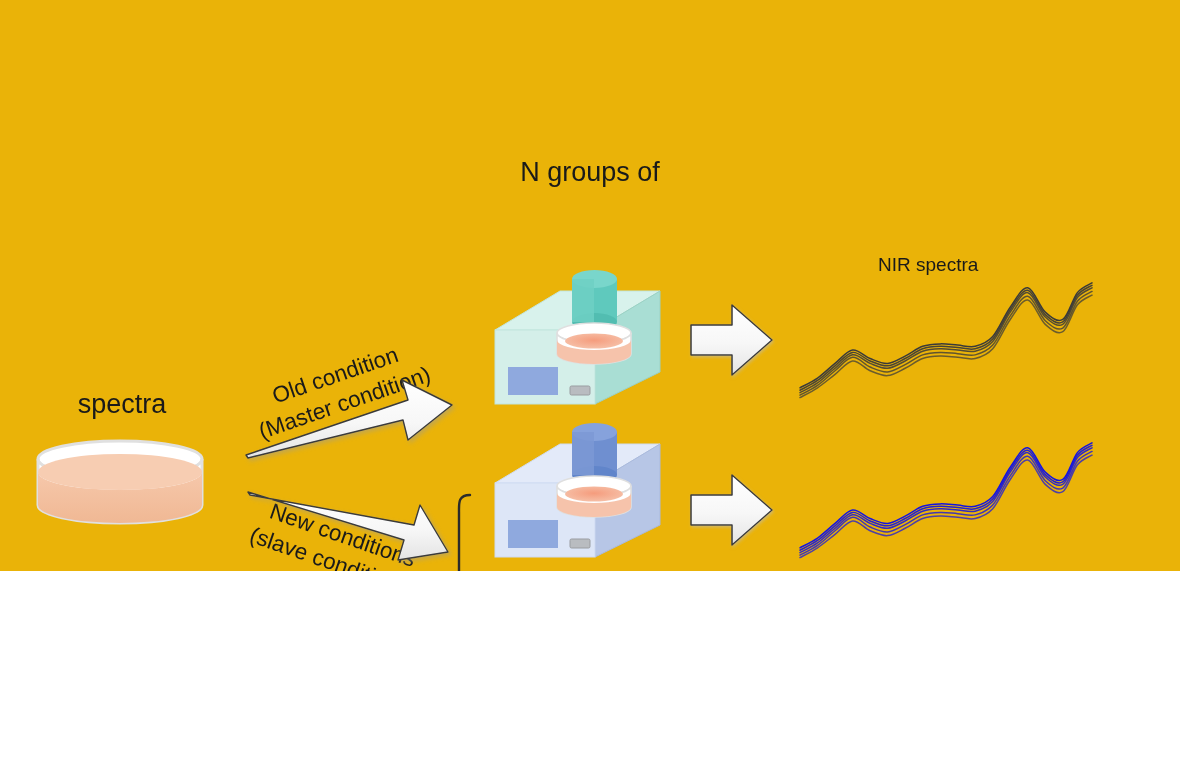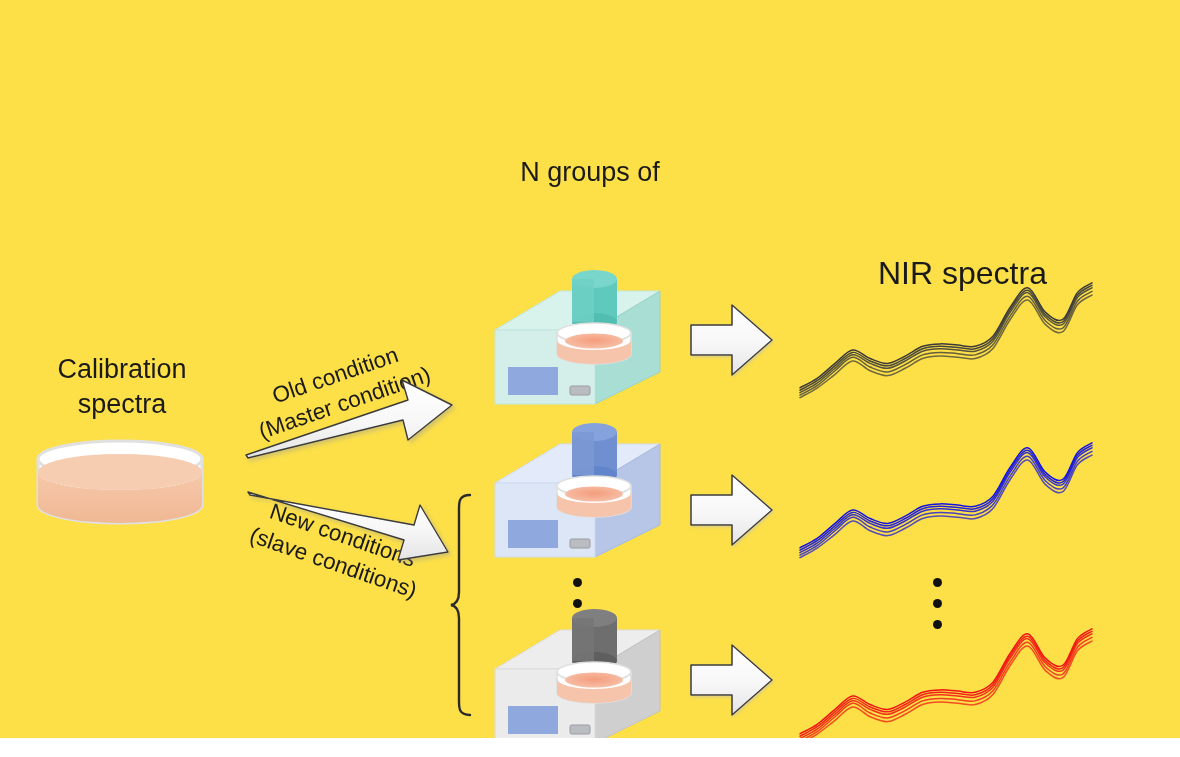--- a/index.html
+++ b/index.html
@@ -7,22 +7,22 @@
     padding: 0;
     background: #ffffff;
   }
   body {
     font-family: "Liberation Sans", sans-serif;
     color: #1a1a1a;
   }
   #canvas {
     position: relative;
     width: 1180px;
-    height: 738px;
-    background: #fde047;
+    height: 571px;
+    background: #eab308;
     overflow: hidden;
   }
   .txt {
     position: absolute;
     white-space: pre;
     line-height: 1.28;
     color: #1a1a1a;
   }
   #title-n-groups {
     left: 0;
@@ -35,21 +35,21 @@
   #label-calibration {
     left: 14px;
     top: 352px;
     width: 216px;
     text-align: center;
     font-size: 27px;
   }
   #label-nir {
     left: 878px;
     top: 253px;
-    font-size: 32px;
+    font-size: 19px;
   }
   .arrow-label {
     position: absolute;
     font-size: 22.5px;
     text-align: center;
     line-height: 1.3;
     color: #1a1a1a;
     white-space: pre;
   }
   #label-old {
@@ -89,21 +89,21 @@
   #ellipsis-mid { left: 573px; top: 578px; }
   #ellipsis-right { left: 933px; top: 578px; }
 </style>
 </head>
 <body>
 
 <div id="canvas">
 
   <div class="txt" id="title-n-groups"><span>N groups of</span></div>
 
-  <div class="txt" id="label-calibration"><span>Calibration</span><br><span>spectra</span></div>
+  <div class="txt" id="label-calibration"><br><span>spectra</span></div>
 
   <div class="txt" id="label-nir">NIR spectra</div>
 
   <div class="arrow-label" id="label-old"><span>Old condition</span><br><span>(Master condition)</span></div>
 
   <div class="arrow-label" id="label-new"><span>New conditions</span><br><span>(slave conditions)</span></div>
 
   <div class="ellipsis-dots" id="ellipsis-mid">
     <i></i>
     <i></i>

